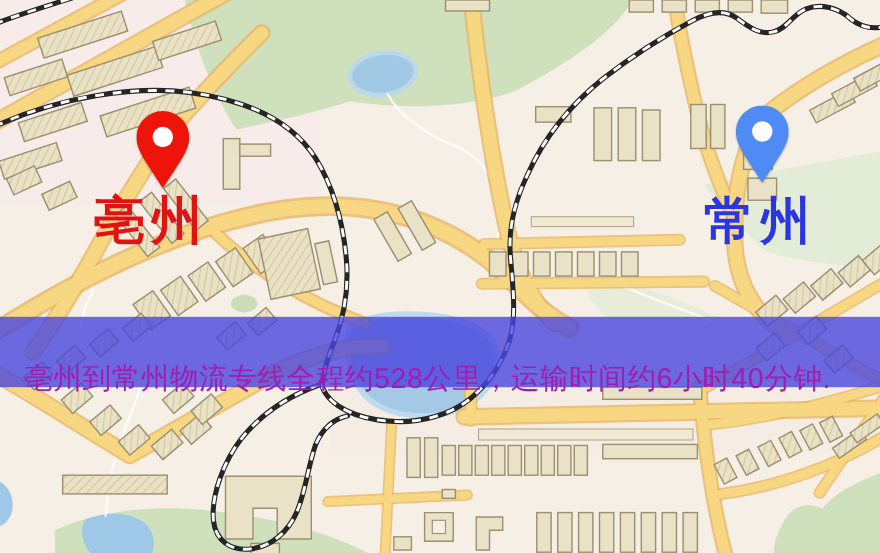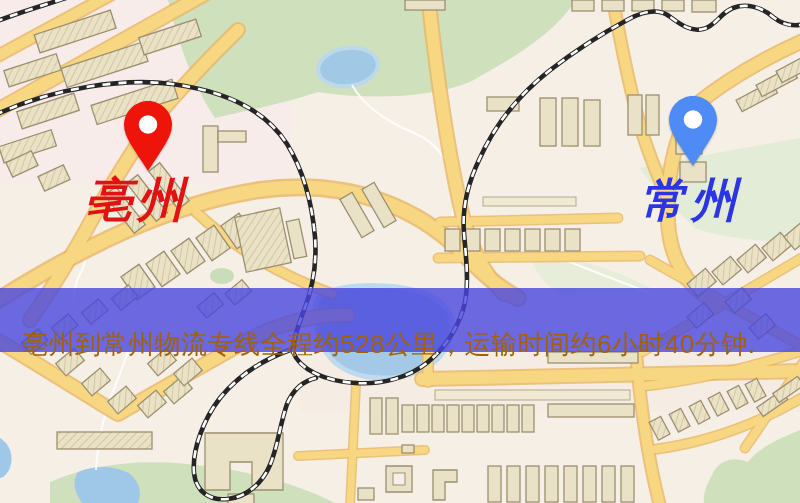--- a/index.html
+++ b/index.html
@@ -1,20 +1,20 @@
 <!DOCTYPE html>
 <html><head>
 <meta charset="utf-8">
 <style>
   html,body{margin:0;padding:0;background:#333;}
   .screen{position:relative;width:800px;height:503px;overflow:hidden;
     font-family:"Liberation Sans","DejaVu Sans",sans-serif;background:#f6efe6;}
   .screen svg{position:absolute;left:0;top:0;display:block;}
   .city-label{position:absolute;font-weight:600;letter-spacing:5px;line-height:1;
-    white-space:nowrap;text-shadow:0 0 1px rgba(255,255,255,.4);font-style:italic;}
+    white-space:nowrap;text-shadow:0 0 1px rgba(255,255,255,.4);}
   #origin-label{left:85px;top:176px;font-size:47px;}
   #dest-label{left:640px;top:177px;font-size:46px;}
   .pin{position:absolute;width:48px;height:72px;filter:drop-shadow(0 1px 1px rgba(0,0,0,.25));}
   #origin-pin{left:124px;top:101px;}
   #dest-pin{left:669px;top:96px;}
   .banner{position:absolute;left:0;top:288px;width:800px;height:64px;
     background:rgba(72,70,223,.80);display:flex;align-items:center;}
   .banner-text{padding-left:22px;font-size:26px;letter-spacing:.5px;font-weight:500;
     white-space:nowrap;}
   .road{fill:none;stroke:#f8d783;stroke-linecap:round;stroke-linejoin:round;}
@@ -261,16 +261,16 @@
 
   <svg id="dest-pin" class="pin" viewBox="0 0 48 72">
     <path d="M24 0C11 0 0 10.7 0 24c0 6 2.6 12.4 6.6 19C12 51.8 24 70 24 70s12-18.2 17.4-27C45.4 36.4 48 30 48 24 48 10.7 37 0 24 0z" fill="#4e8bf5"></path>
     <circle cx="24" cy="23.5" r="9.3" fill="#ffffff"></circle>
   </svg>
 
   <div id="origin-label" class="city-label" style="color: rgb(224, 18, 18);">亳州</div>
   <div id="dest-label" class="city-label" style="color: rgb(44, 53, 226);">常州</div>
 
   <div class="banner">
-    <span class="banner-text" style="color: #a16207; margin-top: 48px;">亳州到常州物流专线全程约528公里，运输时间约6小时40分钟.</span>
+    <span class="banner-text" style="color: #a21caf; margin-top: 48px;">亳州到常州物流专线全程约528公里，运输时间约6小时40分钟.</span>
   </div>
 
 </div>
 
 </body></html>

